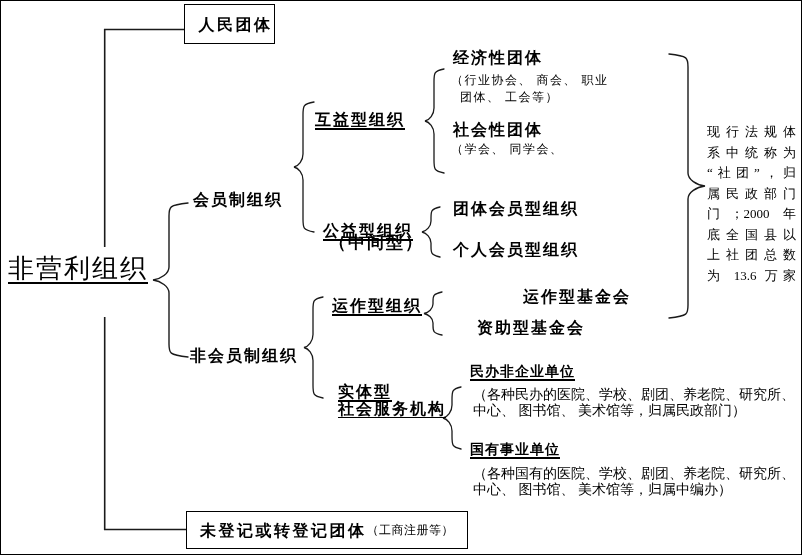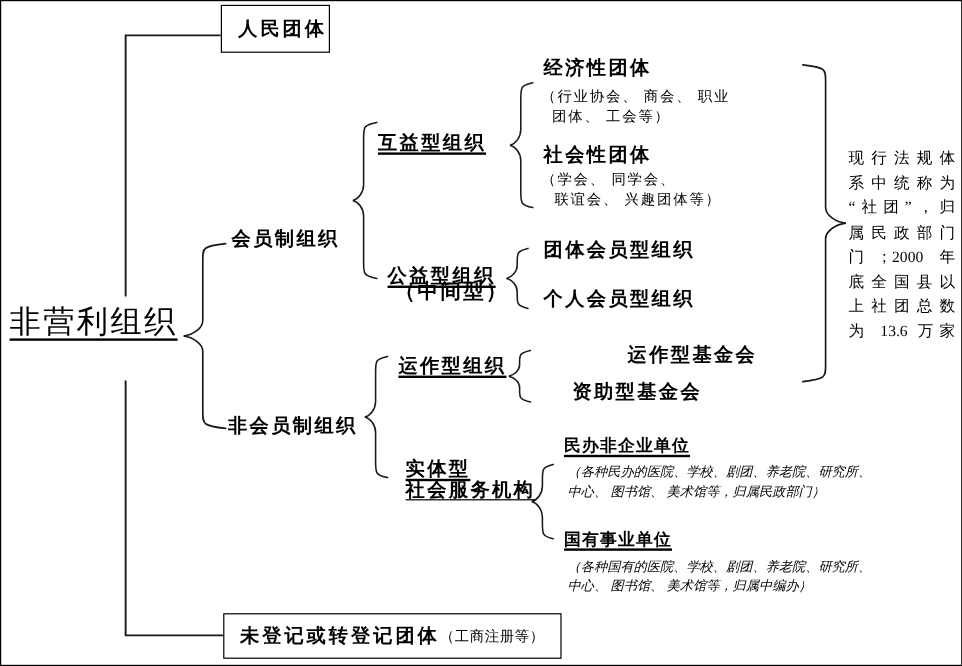--- a/index.html
+++ b/index.html
@@ -15,21 +15,21 @@
   }
   .abs{position:absolute;white-space:pre;}
   .title{
     font-size:26px;letter-spacing:2px;font-weight:normal;
     text-decoration:underline;text-underline-offset:5px;text-decoration-thickness:1.5px;
   }
   .lbl{font-size:16px;font-weight:bold;letter-spacing:2px;line-height:17px;}
   .lbl-u{text-decoration:underline;text-underline-offset:3px;text-decoration-thickness:1.5px;}
   .lbl-sm{font-size:14px;font-weight:bold;letter-spacing:1px;}
   .note{font-size:12px;letter-spacing:1.5px;}
-  .note-sm{font-size:11px;letter-spacing:0px;font-style:italic;}
+  .note-sm{font-size:14px;letter-spacing:0px;}
   .nbox{
     position:absolute;box-sizing:border-box;border:1.6px solid #000;
     display:flex;align-items:center;justify-content:center;background:#fff;
   }
   .nbox .lbl{letter-spacing:2.5px;}
   .boxnote{font-size:12px;font-weight:normal;letter-spacing:0.5px;}
   #conn{position:absolute;left:0;top:0;width:802px;height:555px;}
   .anno{
     position:absolute;left:706px;top:121px;width:89px;
     font-size:13px;line-height:20.5px;
@@ -74,21 +74,20 @@
   <div class="abs lbl lbl-u" style="left:331px;top:296px;">运作型组织</div>
   <div class="abs lbl lbl-u" style="left:337px;top:382px;">实体型</div>
   <div class="abs lbl lbl-u" style="left:337px;top:399px;text-decoration:underline;">社会服务机构</div>
 
   <div class="abs lbl" style="left:452px;top:48px;">经济性团体</div>
   <div class="abs note" style="left:450px;top:71px;">（行业协会、 商会、 职业</div>
   <div class="abs note" style="left:459px;top:88px;">团体、 工会等）</div>
 
   <div class="abs lbl" style="left:452px;top:120px;">社会性团体</div>
   <div class="abs note" style="left:450px;top:140px;">（学会、 同学会、</div>
-  <div class="abs note" style="left:461px;top:157px;">联谊会、 兴趣团体等）</div>
 
   <div class="abs lbl" style="left:452px;top:199px;">团体会员型组织</div>
   <div class="abs lbl" style="left:452px;top:240px;">个人会员型组织</div>
 
   <div class="abs lbl" style="left:476px;top:287px;margin-left:46px;">运作型基金会</div>
   <div class="abs lbl" style="left:476px;top:318px;">资助型基金会</div>
 
   <div class="abs lbl-sm lbl-u" style="left:469px;top:362px;">民办非企业单位</div>
   <div class="abs note-sm" style="left:472px;top:385px;">（各种民办的医院、学校、剧团、养老院、研究所、</div>
   <div class="abs note-sm" style="left:472px;top:401px;">中心、 图书馆、 美术馆等，归属民政部门）</div>

